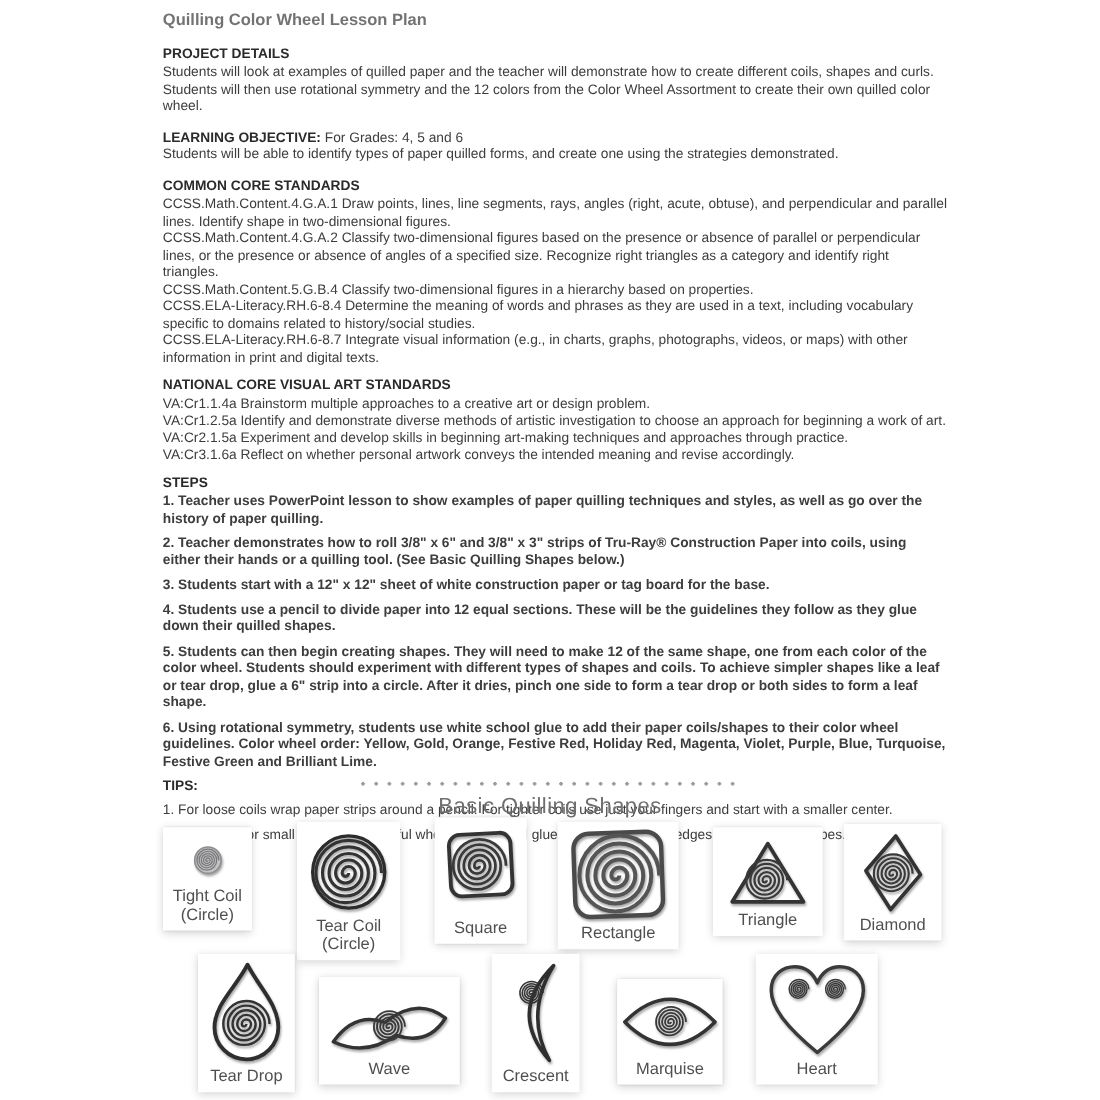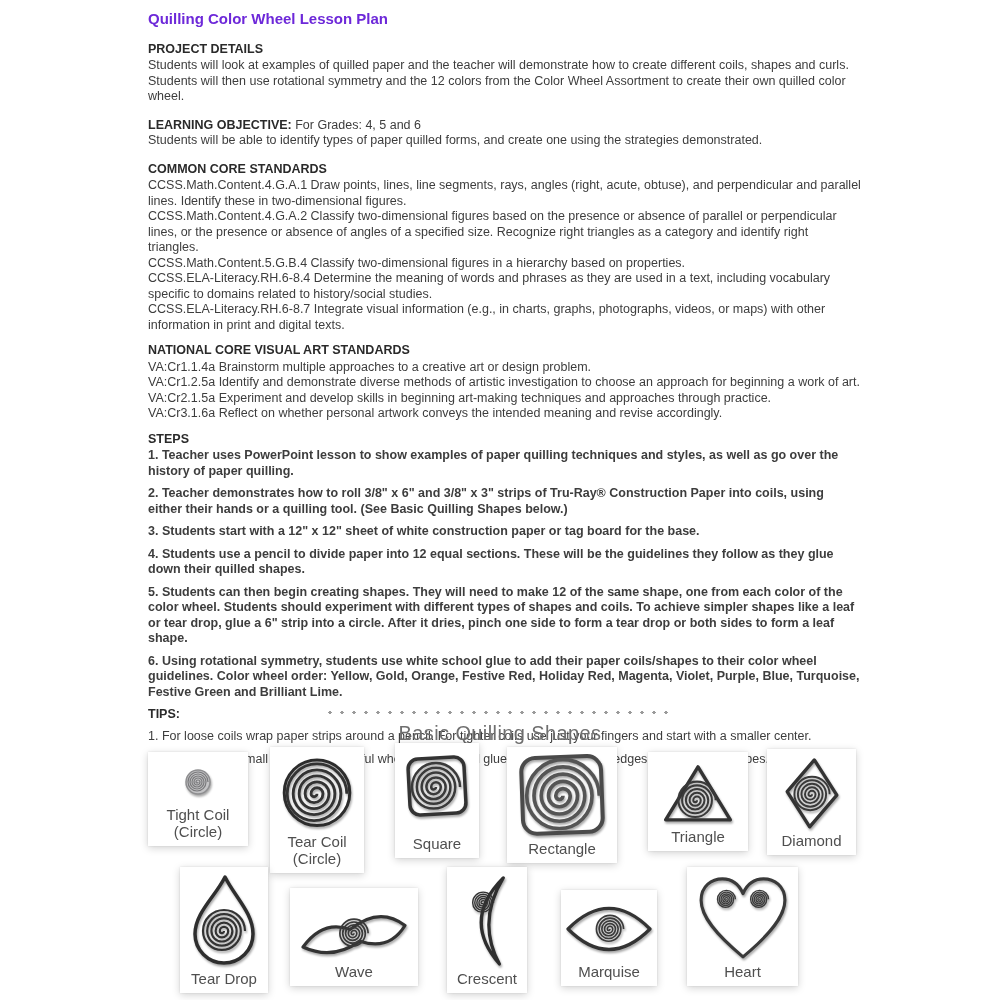--- a/index.html
+++ b/index.html
@@ -17,21 +17,21 @@
     position: absolute;
     left: 148px;
     top: 10px;
     width: 713px;
     font-size: 12.5px;
     line-height: 1.24;
   }
   .doc-title {
     font-size: 15px;
     font-weight: bold;
-    color: #6d28d9;
+    color: #737373;
     margin-bottom: 13px;
   }
   .sec-head {
     font-weight: bold;
     color: #2a2a2a;
     margin-bottom: 1px;
   }
   .sec { margin-bottom: 13px; }
   .sec-tight { margin-bottom: 10px; }
   .inline-head { font-weight: bold; color: #2a2a2a; }
@@ -71,21 +71,21 @@
   .card svg { filter: drop-shadow(1.5px 2px 1.2px rgba(0,0,0,0.35)); }
   .card-label {
     margin-top: auto;
     padding: 2px 2px 6px 2px;
     font-size: 15px;
     line-height: 1.15;
     color: #4f4f4f;
     text-align: center;
   }
   
-  .c-tight    { left:148px; top:46px;  width:100px;  height:94px;  }
+  .c-tight    { left:148px; top:46px;  width:81px;  height:94px;  }
   .c-loose    { left:270px; top:41px;  width:94px;  height:126px; }
   .c-square   { left:395px; top:37px;  width:84px;  height:115px; }
   .c-rect     { left:507px; top:41px;  width:110px; height:116px; }
   .c-triangle { left:648px; top:46px;  width:100px; height:99px;  }
   .c-diamond  { left:767px; top:43px;  width:89px;  height:106px; }
   .c-tear     { left:180px; top:161px; width:88px;  height:126px; }
   .c-wave     { left:290px; top:182px; width:128px; height:98px;  }
   .c-crescent { left:447px; top:161px; width:80px;  height:126px; }
   .c-marquise { left:561px; top:184px; width:96px;  height:96px;  }
   .c-heart    { left:687px; top:161px; width:111px; height:119px; }
@@ -109,21 +109,21 @@
       <div>Students will look at examples of quilled paper and the teacher will demonstrate how to create different coils, shapes and curls. Students will then use rotational symmetry and the 12 colors from the Color Wheel Assortment to create their own quilled color wheel.</div>
     </div>
 
     <div class="sec">
       <div><span class="inline-head">LEARNING OBJECTIVE:</span><span> For Grades: 4, 5 and 6</span></div>
       <div>Students will be able to identify types of paper quilled forms, and create one using the strategies demonstrated.</div>
     </div>
 
     <div class="sec-tight">
       <div class="sec-head">COMMON CORE STANDARDS</div>
-      <div class="std-item">CCSS.Math.Content.4.G.A.1 Draw points, lines, line segments, rays, angles (right, acute, obtuse), and perpendicular and parallel lines. Identify these in two-dimensional figures.</div>
+      <div class="std-item">CCSS.Math.Content.4.G.A.1 Draw points, lines, line segments, rays, angles (right, acute, obtuse), and perpendicular and parallel lines. Identify shape in two-dimensional figures.</div>
       <div class="std-item">CCSS.Math.Content.4.G.A.2 Classify two-dimensional figures based on the presence or absence of parallel or perpendicular lines, or the presence or absence of angles of a specified size. Recognize right triangles as a category and identify right triangles.</div>
       <div class="std-item">CCSS.Math.Content.5.G.B.4 Classify two-dimensional figures in a hierarchy based on properties.</div>
       <div class="std-item">CCSS.ELA-Literacy.RH.6-8.4 Determine the meaning of words and phrases as they are used in a text, including vocabulary specific to domains related to history/social studies.</div>
       <div class="std-item">CCSS.ELA-Literacy.RH.6-8.7 Integrate visual information (e.g., in charts, graphs, photographs, videos, or maps) with other information in print and digital texts.</div>
     </div>
 
     <div class="sec-tight">
       <div class="sec-head">NATIONAL CORE VISUAL ART STANDARDS</div>
       <div class="std-item">VA:Cr1.1.4a  Brainstorm multiple approaches to a creative art or design problem.</div>
       <div class="std-item">VA:Cr1.2.5a  Identify and demonstrate diverse methods of artistic investigation to choose an approach for beginning a work of art.</div>

